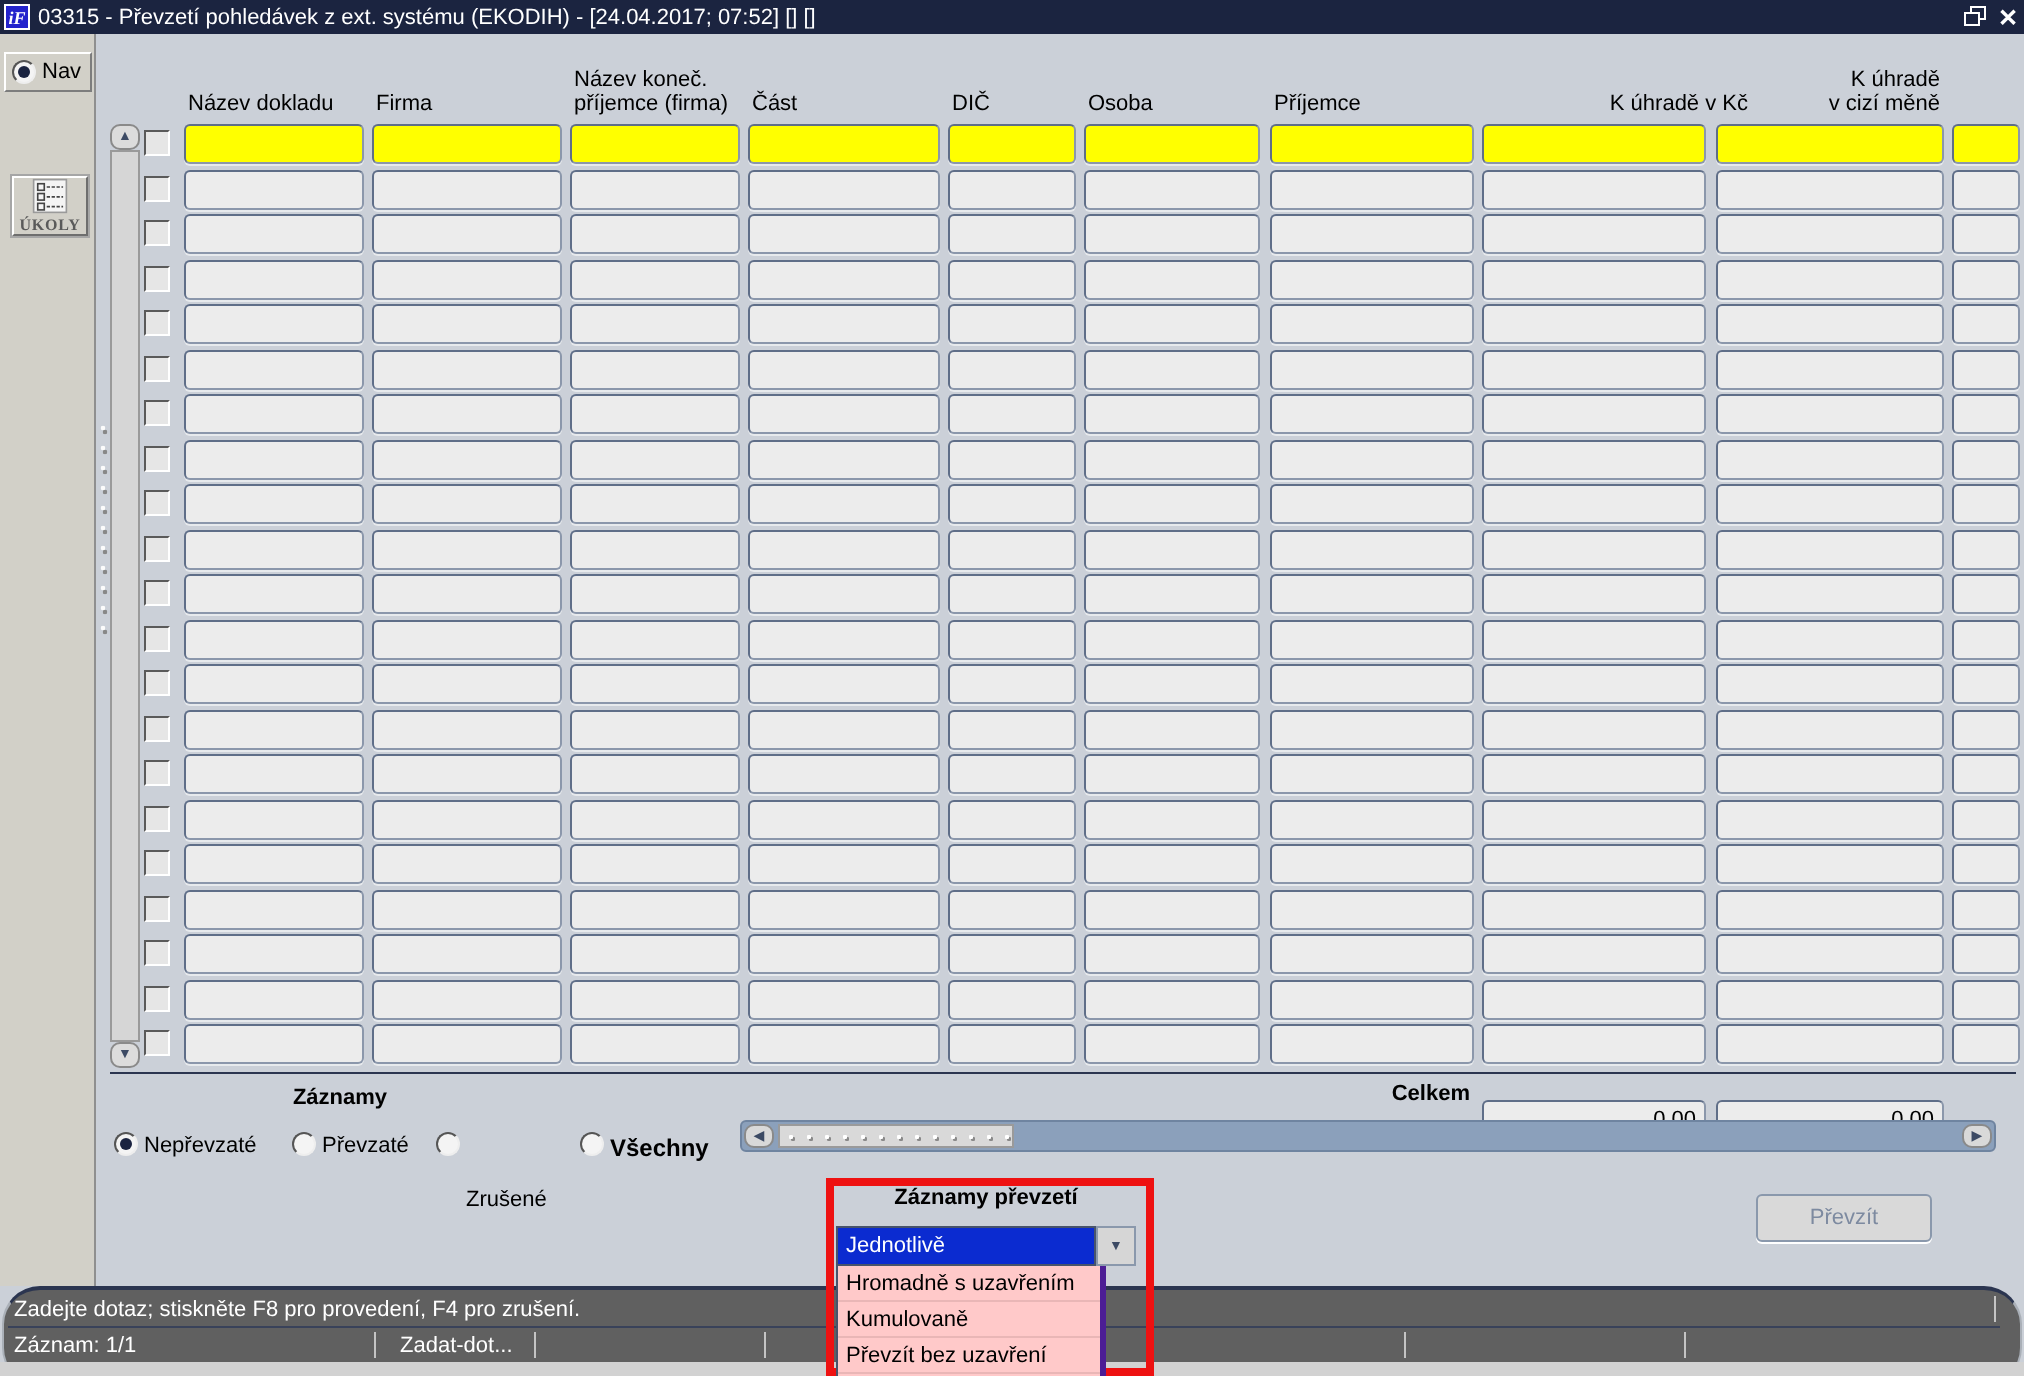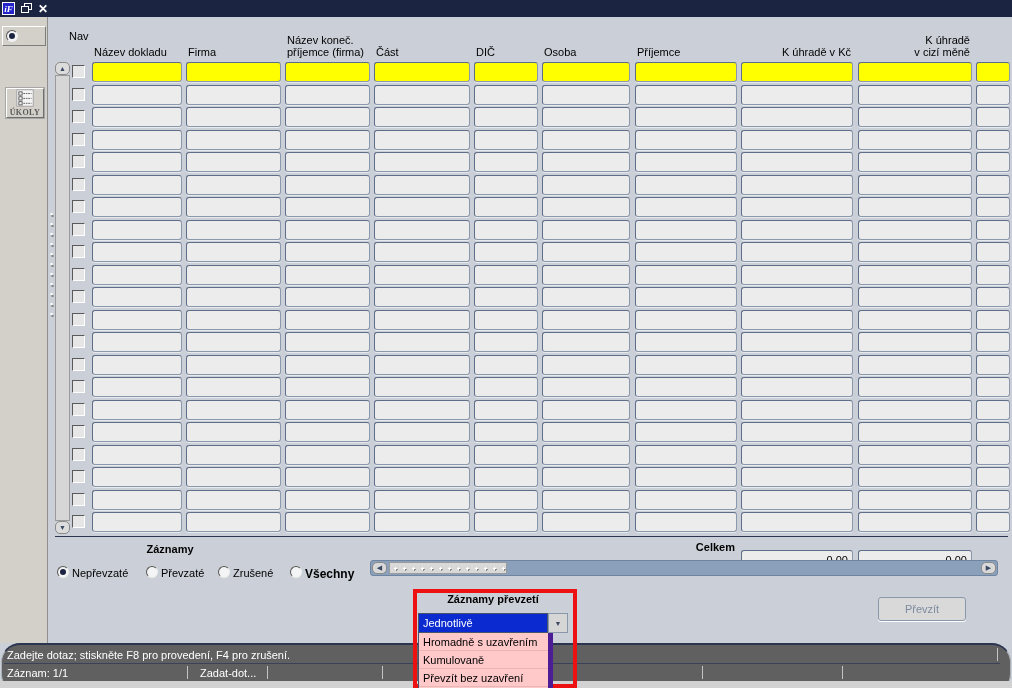--- a/index.html
+++ b/index.html
@@ -13,21 +13,21 @@
            font:italic bold 9px "Liberation Serif",serif;color:#fff;display:flex;
            align-items:center;justify-content:center;flex:0 0 auto;}
   #title{flex:1;white-space:nowrap;overflow:hidden;font-size:11px;}
   .winbtn{width:16px;height:15px;display:flex;align-items:center;justify-content:center;
           color:#fff;flex:0 0 auto;cursor:default;}
   
   #sidebar{position:absolute;left:0;top:17px;width:48px;height:626px;background:#d2d0c8;
            border-right:1px solid #8f8f8f;}
   #navbox{position:absolute;left:2px;top:9px;width:44px;height:20px;
           border:1px solid;border-color:#ffffff #7d7d7d #7d7d7d #ffffff;
-          display:flex;align-items:center;padding-left:3px;gap:48px;}
+          display:flex;align-items:center;padding-left:3px;}
   #ukoly{position:absolute;left:6px;top:71px;width:38px;height:30px;background:#d2d0c8;
          border:1px solid;border-color:#ffffff #6e6e6e #6e6e6e #ffffff;outline:1px solid #a6a6a6;
          display:flex;flex-direction:column;align-items:center;justify-content:center;gap:1px;}
   #ukoly .cap{font:bold 8px "Liberation Serif",serif;color:#5a5a5a;letter-spacing:.4px;}
   #grip{position:absolute;left:49px;top:209px;width:6px;height:112px;
         background-image:radial-gradient(circle,#fbfbfb 1px,transparent 1.3px),
                          radial-gradient(circle,#888 1px,transparent 1.3px);
         background-size:5px 10px,5px 10px;background-position:0 0,1px 2px;}
   
   .hdr{position:absolute;top:32px;height:26px;display:flex;flex-direction:column;
@@ -72,21 +72,21 @@
   
   #annot{position:absolute;left:413px;top:589px;width:164px;height:99px;border:4px solid #ee1111;z-index:5;}
   #transferlabel{position:absolute;left:418px;top:593px;width:150px;text-align:center;
                  font-weight:bold;z-index:6;}
   #combo{position:absolute;left:418px;top:613px;width:130px;height:20px;background:#0b2bd0;
          border:1px solid #47536b;color:#fff;padding:3px 0 0 4px;z-index:6;white-space:nowrap;overflow:hidden;}
   #comboarrow{position:absolute;left:548px;top:613px;width:20px;height:20px;background:#d6d6d6;
               border:1px solid #8a98ac;color:#3c4a64;font-size:7px;display:flex;align-items:center;
               justify-content:center;z-index:6;}
   #translist{position:absolute;left:418px;top:633px;width:135px;height:55px;z-index:6;
-             border-left:1px solid #47536b;border-right:5px solid #4c1d95;background:#ffc9c9;overflow:hidden;}
+             border-left:1px solid #47536b;border-right:3px solid #4c1d95;background:#ffc9c9;overflow:hidden;}
   .litem{height:18px;padding:3px 0 0 4px;background:#ffc9c9;border-bottom:1px solid #e9b6b6;
          white-space:nowrap;overflow:hidden;}
   
   #prevzit{position:absolute;left:878px;top:597px;width:88px;height:24px;background:#d9d9d9;
            border:1px solid #8a98ac;border-radius:3px;color:#7d8aa0;text-align:center;
            padding-top:5px;box-shadow:0 1px 0 #fff;}
   
   #status{position:absolute;left:1px;top:643px;width:1010px;height:50px;background:#606060;
           border:1px solid #aab0b8;border-top:2px solid #2b3550;border-radius:19px;color:#fff;}
   #statusline{position:absolute;left:2px;top:18px;width:996px;height:1px;background:#39425a;}
@@ -97,20 +97,21 @@
   #statgrip{position:absolute;right:12px;top:3px;width:1px;height:13px;background:#c4c4c4;}
   #bottomstrip{position:absolute;left:0;top:681px;width:1012px;height:7px;background:#d2d2d2;}
 </style>
 </head>
 <body>
 
 <div id="win">
 
   <div id="titlebar">
     <div id="appicon">iF</div>
+    <div id="title">03315 - Převzetí pohledávek z ext. systému (EKODIH) - [24.04.2017; 07:52]  [] []</div>
     <div class="winbtn">
       <svg width="12" height="11" viewBox="0 0 12 11">
         <rect x="3.5" y="0.5" width="7" height="6" fill="none" stroke="#fff"></rect>
         <rect x="0.5" y="3.5" width="7" height="6" fill="#1b2440" stroke="#fff"></rect>
       </svg>
     </div>
     <div class="winbtn" style="font-weight:bold;font-size:12px;">✕</div>
   </div>
 
   <div id="sidebar">
@@ -152,21 +153,21 @@
       </div>
       <div class="hdr" style="left: 476px; width: 60px;">
         <span>DIČ</span>
       </div>
       <div class="hdr" style="left: 544px; width: 84px;">
         <span>Osoba</span>
       </div>
       <div class="hdr" style="left: 637px; width: 98px;">
         <span>Příjemce</span>
       </div>
-      <div class="hdr r" style="left: 743px; width: 108px;">
+      <div class="hdr r" style="left: 766px; width: 108px;">
         <span>K úhradě v Kč</span>
       </div>
       <div class="hdr r" style="left: 860px; width: 110px;">
         <span>K úhradě</span>
         <span>v cizí měně</span>
       </div>
     </div>
 
   <div class="sbtn" style="left:55px;top:62px;">▲</div>
   <div class="vtrack"></div>
@@ -413,21 +414,21 @@
 
   <div id="zaznamy">Záznamy</div>
   <div id="filters">
       <div class="radio" style="left: 57px; top: 566px;">
         <span class="dot"></span>
       </div>
       <div class="rlabel" style="left: 72px; top: 567px;">Nepřevzaté</div>
       <div class="radio" style="left: 146px; top: 566px;"></div>
       <div class="rlabel" style="left: 161px; top: 567px;">Převzaté</div>
       <div class="radio" style="left: 218px; top: 566px;"></div>
-      <div class="rlabel" style="left: 233px; top: 567px;">Zrušené</div>
+      <div class="rlabel" style="left: 233px; top: 594px;">Zrušené</div>
       <div class="radio" style="left: 290px; top: 566px;"></div>
       <div class="rlabel b" style="left: 305px; top: 567px;">Všechny</div>
     </div>
 
   <div id="hscroll">
     <div class="arrow" style="left:1px;">◀</div>
     <div id="hthumb"></div>
     <div class="arrow" style="right:1px;">▶</div>
   </div>
 

